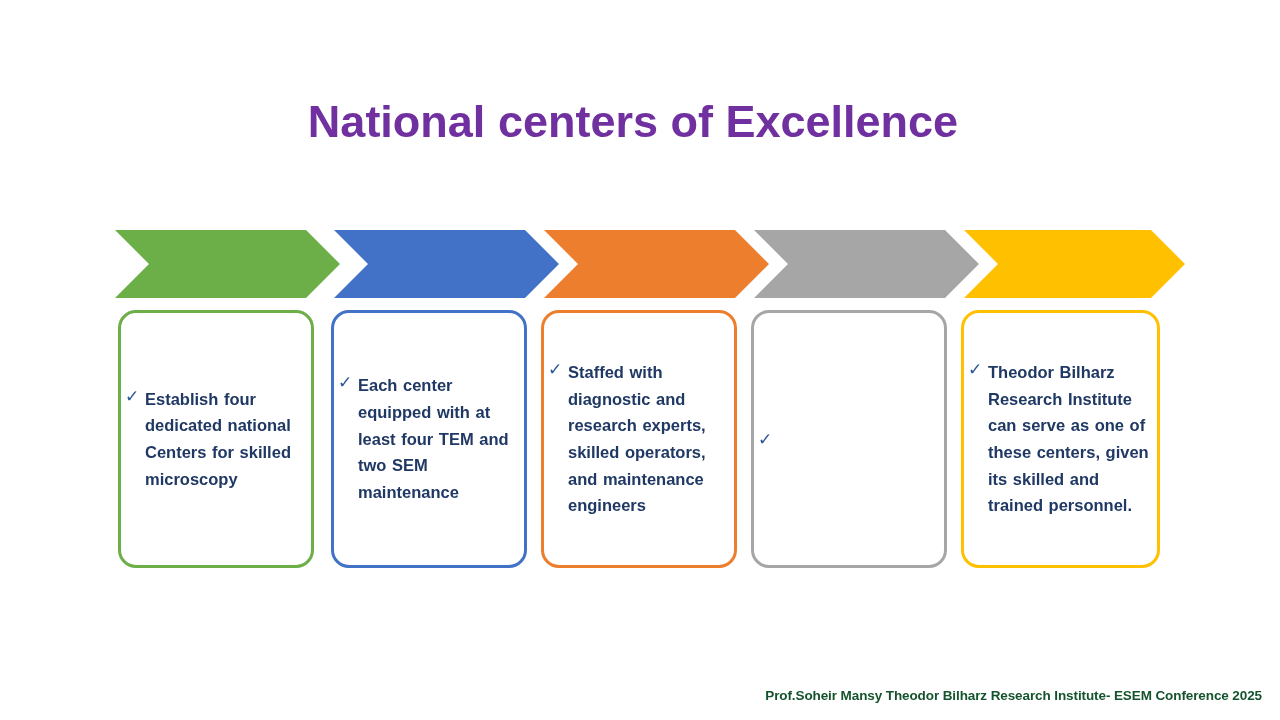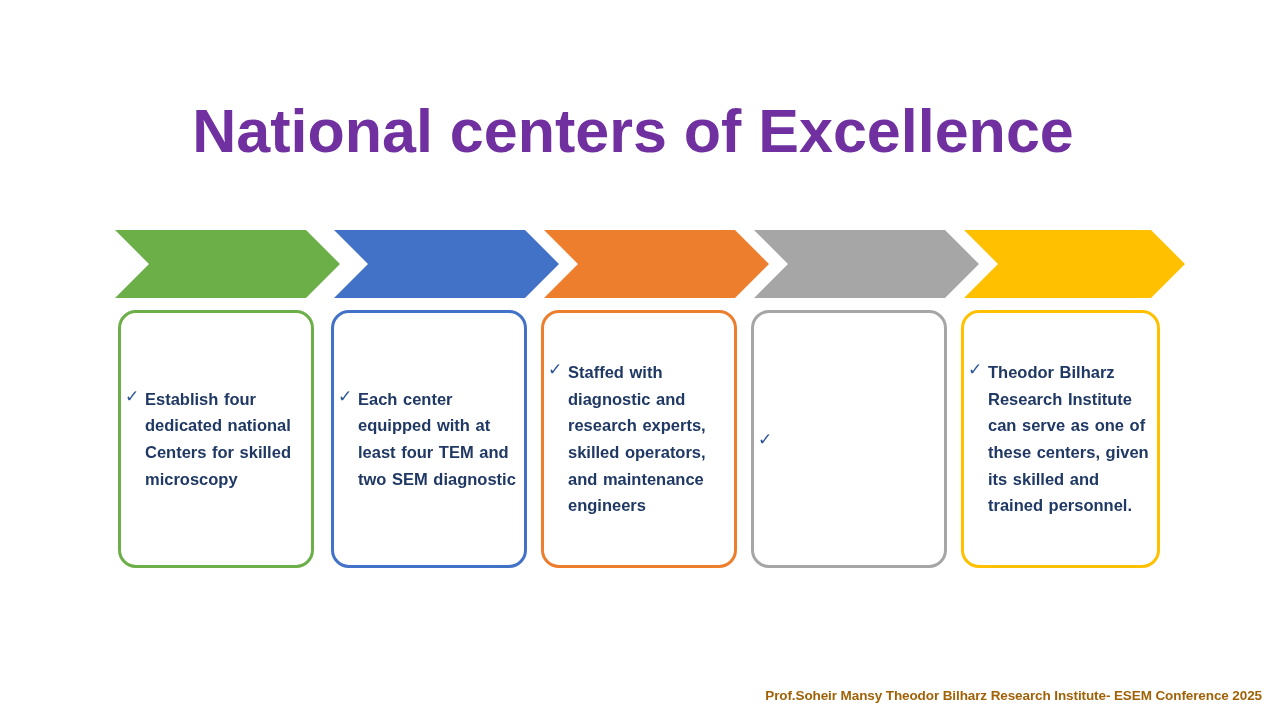--- a/index.html
+++ b/index.html
@@ -24,21 +24,21 @@
     background: #ffffff;
   }
 
   
   .slide-title {
     position: absolute;
     left: 0;
     top: 96px;
     width: 1266px;
     text-align: center;
-    font-size: 61px;
+    font-size: 45px;
     font-weight: bold;
     color: #7030A0;
     letter-spacing: 0px;
     line-height: 1.15;
     white-space: nowrap;
   }
 
   
   .chevron-band {
     position: absolute;
@@ -131,21 +131,21 @@
     <div class="card" style="left: 0px; width: 196px; border-color: rgb(108, 174, 71);">
       <div class="card-inner">
         <span class="check-icon">✓</span>
         <span class="card-text" style="color: rgb(31, 56, 100);">Establish four dedicated national Centers for skilled microscopy</span>
       </div>
     </div>
 
     <div class="card" style="left: 213px; width: 196px; border-color: rgb(66, 114, 200);">
       <div class="card-inner">
         <span class="check-icon">✓</span>
-        <span class="card-text" style="color: rgb(31, 56, 100);">Each center equipped with at least four TEM and two SEM diagnostic</span>
+        <span class="card-text" style="color: rgb(31, 56, 100);">Each center equipped with at least four TEM and two SEM maintenance</span>
       </div>
     </div>
 
     <div class="card" style="left: 423px; width: 196px; border-color: rgb(236, 126, 45);">
       <div class="card-inner">
         <span class="check-icon">✓</span>
         <span class="card-text" style="color: rgb(31, 56, 100);">Staffed with diagnostic and research experts, skilled operators, and maintenance engineers</span>
       </div>
     </div>
 
@@ -157,15 +157,15 @@
 
     <div class="card" style="left: 843px; width: 199px; border-color: rgb(255, 192, 0);">
       <div class="card-inner">
         <span class="check-icon">✓</span>
         <span class="card-text" style="color: rgb(31, 56, 100);">Theodor Bilharz Research Institute can serve as one of these centers, given its skilled and trained personnel.</span>
       </div>
     </div>
 
   </div>
 
-  <div class="footer" style="color: #a16207;">Prof.Soheir Mansy Theodor Bilharz Research Institute- ESEM Conference 2025</div>
+  <div class="footer" style="color: #14532d;">Prof.Soheir Mansy Theodor Bilharz Research Institute- ESEM Conference 2025</div>
 
 </div>
 
 </body></html>

